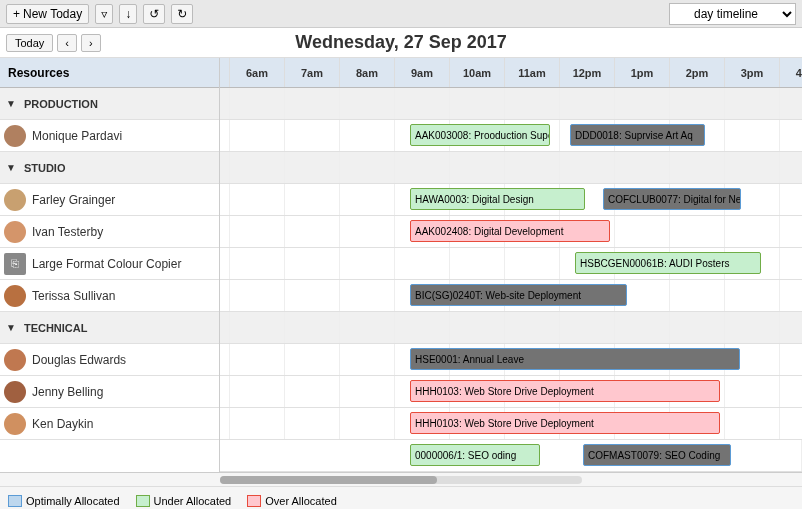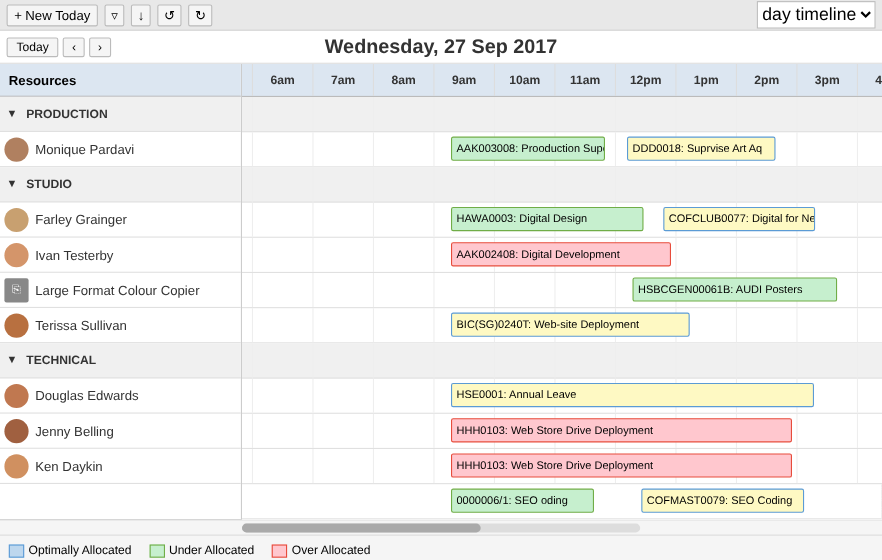--- a/index.html
+++ b/index.html
@@ -9,21 +9,21 @@
     #toolbar {
       display: flex; align-items: center; justify-content: space-between;
       background: #e8e8e8; border-bottom: 1px solid #ccc; padding: 3px 6px; height: 28px;
     }
     #toolbar-left { display: flex; align-items: center; gap: 6px; }
     .toolbar-btn {
       display: flex; align-items: center; gap: 3px; padding: 2px 6px;
       background: #f5f5f5; border: 1px solid #bbb; border-radius: 2px; cursor: pointer; font-size: 12px;
     }
     .view-select {
-      padding: 2px 0; border: 1px solid #bbb; background: #fff; font-size: 16px; cursor: pointer; margin-left: 24px;
+      padding: 2px 20px; border: 1px solid #bbb; background: #fff; font-size: 12px; cursor: pointer; margin-left: 24px;
     }
 
     
     #nav-bar {
       display: flex; align-items: center; justify-content: center;
       background: #fff; border-bottom: 1px solid #ddd; padding: 4px; height: 30px; position: relative;
     }
     #nav-left { position: absolute; left: 6px; display: flex; align-items: center; gap: 4px; }
     .nav-btn {
       padding: 2px 8px; border: 1px solid #bbb; background: #f5f5f5; border-radius: 2px; cursor: pointer; font-size: 11px;
@@ -74,21 +74,21 @@
     .time-slot { min-width: 55px; border-right: 1px solid #eee; height: 100%; }
     .time-slot:first-child { min-width: 10px; }
 
     
     .event {
       position: absolute; top: 4px; height: 22px; border-radius: 2px; padding: 0 4px;
       display: flex; align-items: center; font-size: 10px; white-space: nowrap; overflow: hidden;
       border: 1px solid rgba(0,0,0,0.2); cursor: pointer; z-index: 2;
     }
     .event-green { background: #c6efce; border-color: #70ad47; }
-    .event-blue { background: #fef9c3; border-color: #5b9bd5; }
+    .event-blue { background: #737373; border-color: #5b9bd5; }
     .event-red { background: #ffc7ce; border-color: #e74c3c; }
 
     
     #scrollbar-area { height: 14px; border-top: 1px solid #ccc; background: #f5f5f5; display: flex; align-items: center; }
     #scrollbar-track { flex: 1; margin: 0 220px 0 220px; height: 8px; background: #ddd; border-radius: 4px; position: relative; }
     #scrollbar-thumb { position: absolute; left: 0; top: 0; width: 60%; height: 100%; background: #aaa; border-radius: 4px; }
 
     
     #legend {
       display: flex; align-items: center; gap: 16px; padding: 5px 8px; background: #f5f5f5; border-top: 1px solid #ddd; height: 28px;

